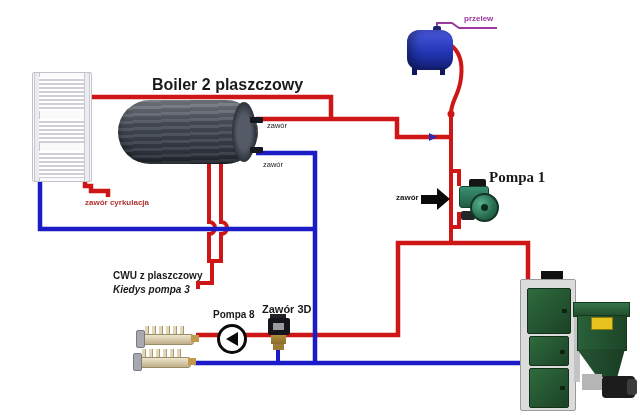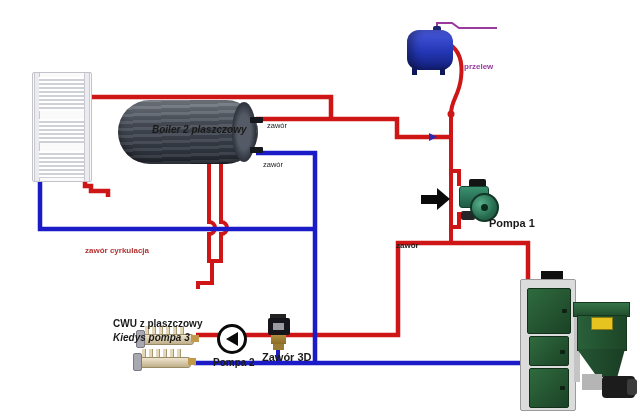--- a/index.html
+++ b/index.html
@@ -2,21 +2,21 @@
 <html style="--red-pipe: #cf1616; --blue-pipe: #1b1bc8; --purple-line: #9a3a9e; --label-red: #b23434; --label-black: #1a1a1a; --pump-green: #2e7d5b; --furnace-green: #2a5c36; --vessel-blue: #2336b4; --tank-gray: #474d58; --hopper-label-yellow: #e6c31e;"><head>
 <meta charset="utf-8">
 <style>
   html,body{margin:0;padding:0;background:#fff;}
   .canvas{position:relative;width:640px;height:419px;background:#fff;overflow:hidden;
           font-family:"Liberation Sans",sans-serif;}
   .abs{position:absolute;}
   svg.pipes{position:absolute;left:0;top:0;z-index:1;}
   .equip{position:absolute;z-index:2;}
   .lbl{position:absolute;z-index:3;white-space:nowrap;color:#1a1a1a;}
-  .b{font-weight:bold;margin-top:48px;}
+  .b{font-weight:bold;}
 
   
   .radiator{left:32px;top:72px;width:58px;height:108px;background:#fafafa;
             border:1px solid #c2c2c8;border-radius:2px;}
   .radiator::before,.radiator::after{content:"";position:absolute;top:0;width:4px;height:100%;
             background:#ececf0;border-left:1px solid #c8c8d0;border-right:1px solid #c8c8d0;}
   .radiator::before{left:1px;} .radiator::after{right:1px;}
   .rad-band{position:absolute;left:6px;right:6px;
             background:repeating-linear-gradient(180deg,#ffffff 0 2px,#cfcfd8 2px 4px);}
 
@@ -179,24 +179,24 @@
     </div>
     <div class="chan"></div>
     <div class="lid"></div>
     <div class="hop"></div>
     <div class="ylab"></div>
     <div class="taper"></div>
     <div class="silver"></div>
     <div class="auger"></div>
   </div>
 
-  <div class="lbl b" style="left:152px;top:76px;font-size:10px;font-style:italic;">Boiler 2 plaszczowy</div>
+  <div class="lbl b" style="left:152px;top:76px;font-size:16px;">Boiler 2 plaszczowy</div>
   <div class="lbl b" style="left:464px;top:14px;font-size:8px;color:var(--purple-line);">przelew</div>
   <div class="lbl" style="left:267px;top:121px;font-size:7.5px;">zawór</div>
   <div class="lbl" style="left:263px;top:160px;font-size:7.5px;">zawór</div>
   <div class="lbl b" style="left:85px;top:198px;font-size:8px;color:var(--label-red);">zawór cyrkulacja</div>
-  <div class="lbl b" style="left:489px;top:169px;font-size:11px;">Pompa 1</div>
+  <div class="lbl b" style="left:489px;top:169px;font-size:15px;font-family:Liberation Serif, serif;">Pompa 1</div>
   <div class="lbl b" style="left:396px;top:193px;font-size:8px;">zawór</div>
   <div class="lbl b" style="left:113px;top:270px;font-size:10px;">CWU z plaszczowy</div>
   <div class="lbl b" style="left:113px;top:284px;font-size:10px;font-style:italic;">Kiedys pompa 3</div>
-  <div class="lbl b" style="left:213px;top:309px;font-size:10px;">Pompa 2</div>
+  <div class="lbl b" style="left:213px;top:309px;font-size:10px;">Pompa 8</div>
   <div class="lbl b" style="left:262px;top:303px;font-size:11px;">Zawór 3D</div>
 </div>
 
 </body></html>

